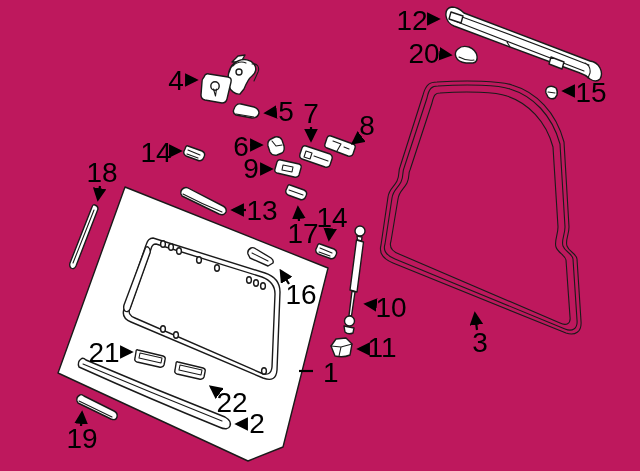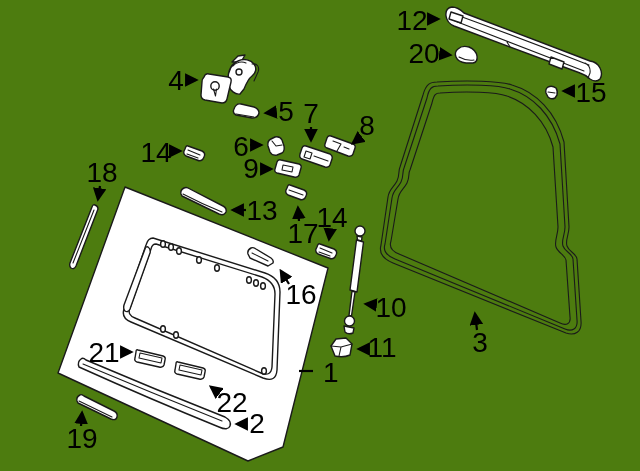--- a/index.html
+++ b/index.html
@@ -1,16 +1,16 @@
 <!DOCTYPE html>
 <html><head>
 <meta charset="utf-8">
 <style>
   html,body{margin:0;padding:0;background:#ffffff;}
-  .stage{position:relative;width:640px;height:471px;background:#4d7c0f;overflow:hidden;}
+  .stage{position:relative;width:640px;height:471px;background:#be185d;overflow:hidden;}
   svg{display:block;}
   .part{fill:#ffffff;stroke:#1a1a1a;stroke-width:1.4;stroke-linejoin:round;stroke-linecap:round;}
   .thin{fill:none;stroke:#1a1a1a;stroke-width:1.1;stroke-linejoin:round;stroke-linecap:round;}
   .co text{font-family:"Liberation Sans", sans-serif;font-size:28px;fill:#000;}
   .lead{stroke:#000;stroke-width:2.2;fill:none;}
 </style>
 </head>
 <body>
 
 <div class="stage">

